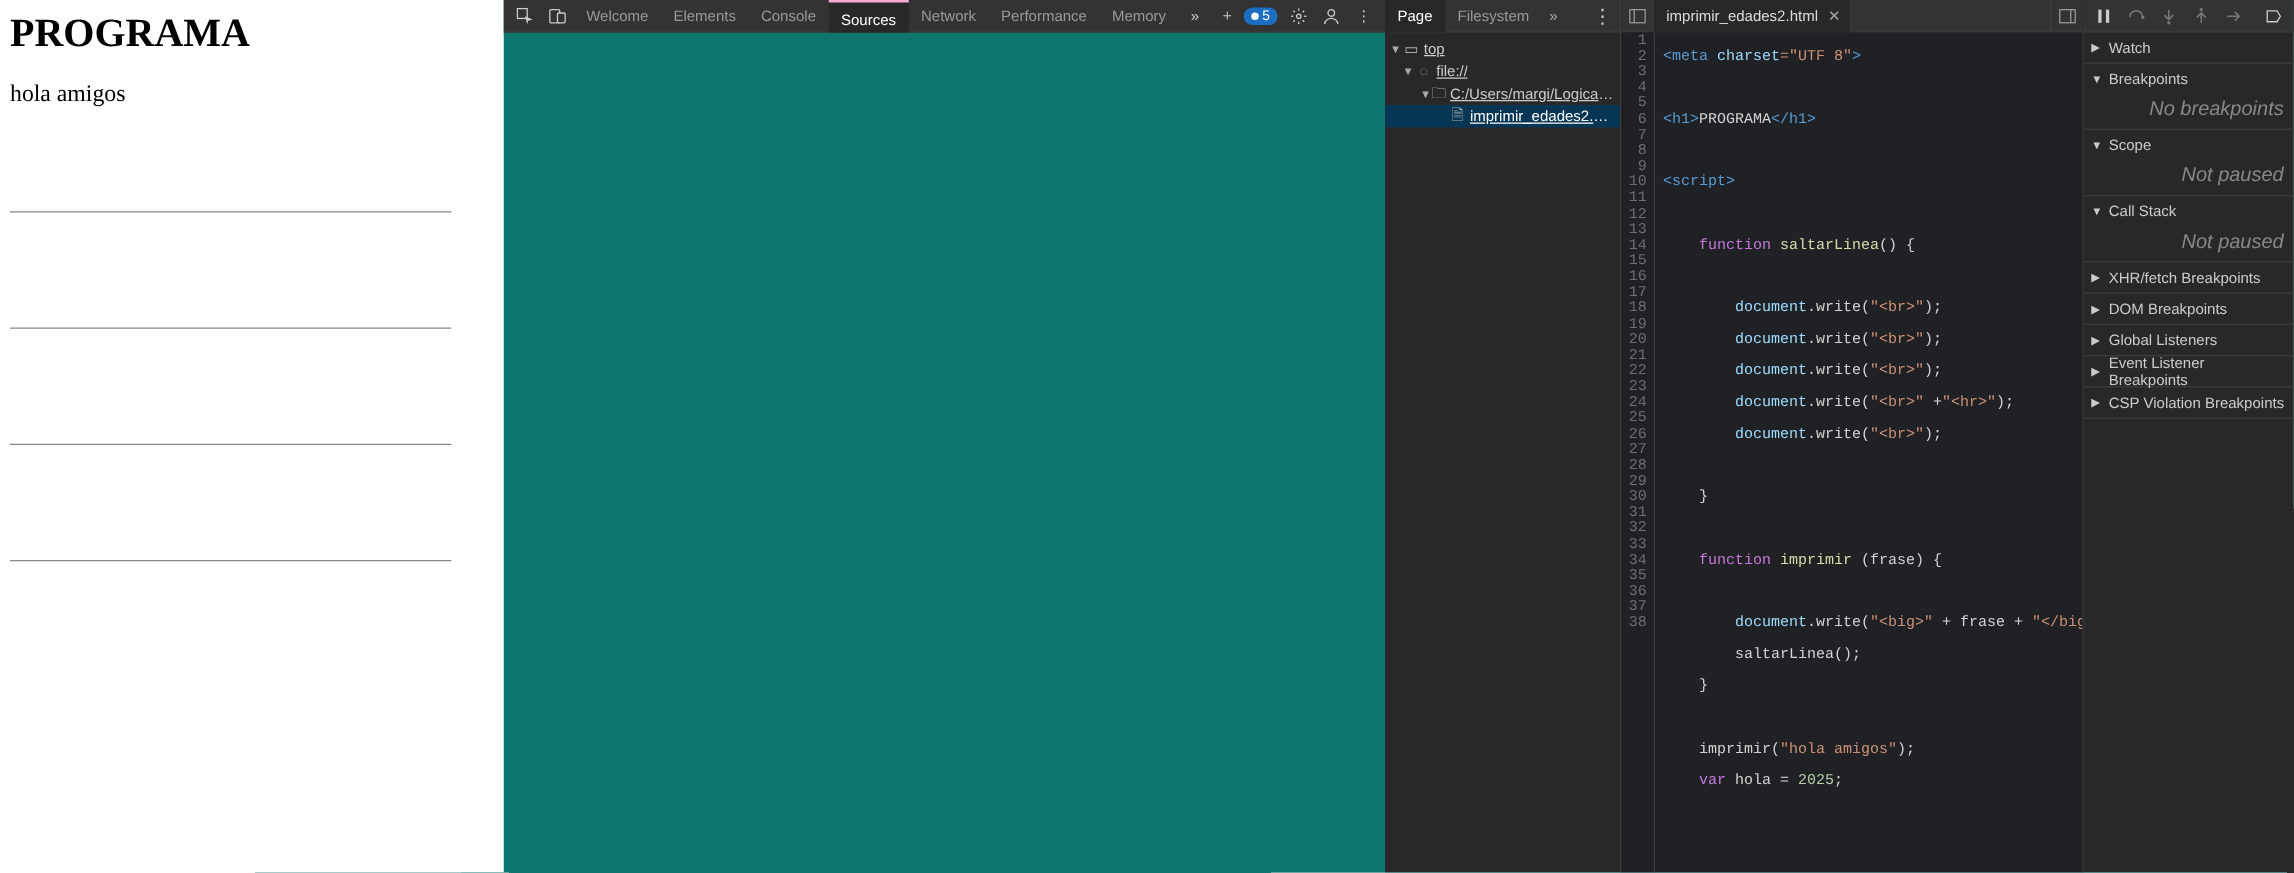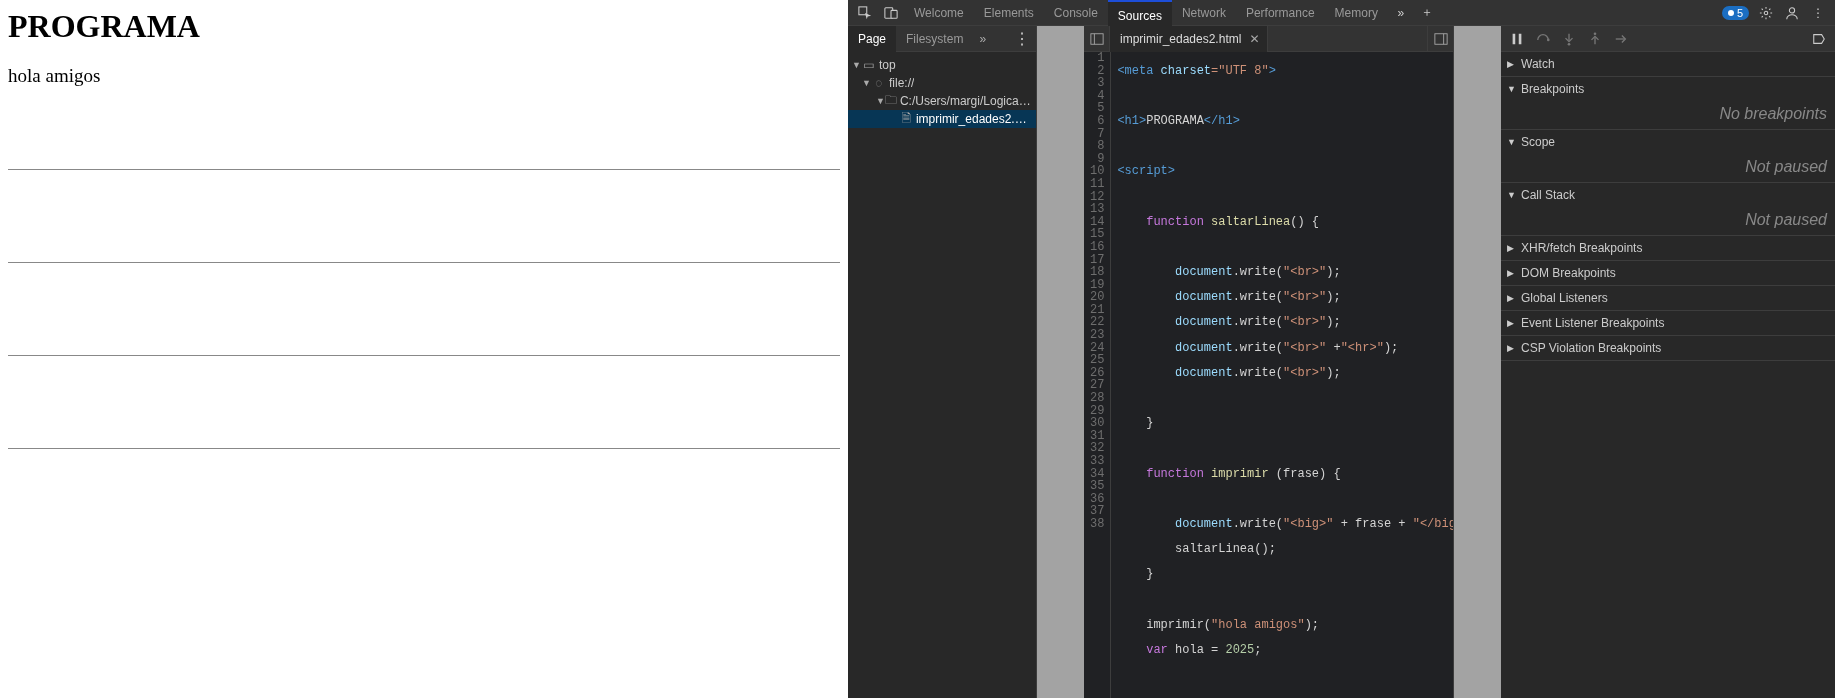--- a/index.html
+++ b/index.html
@@ -19,26 +19,27 @@
   .viewport h1 { font-size: 32px; font-weight: bold; margin-bottom: 20px; }
   .viewport .line { font-size: 19px; margin: 6px 0; }
   .viewport hr { border: none; border-top: 1px solid #888; margin: 0; }
   .viewport .big { font-size: 19px; }
   .viewport .brstack { height: 76px; }
 
   
   .devtools {
     flex: 1;
     height: 698px;
-    background: #a3a3a3;
+    background: #0f766e;
     color: #ccc;
     font-family: "Segoe UI", Arial, sans-serif;
     font-size: 12px;
     display: flex;
-    flex-direction: column;
+    flex-direction: row;
+    margin-left: 34px;
   }
   
   .dt-tabs {
     height: 26px;
     background: #333;
     border-bottom: 1px solid #3d3d3d;
     display: flex;
     align-items: center;
     padding: 0 4px;
   }
@@ -50,40 +51,40 @@
   .dt-tabs .tab {
     padding: 0 10px;
     height: 26px;
     display: flex; align-items: center;
     color: #999;
     cursor: pointer;
   }
   .dt-tabs .tab.active {
     color: #fff;
     background: #282828;
-    border-top: 2px solid #1d4ed8;
+    border-top: 2px solid #f9a8d4;
     padding-top: 4px;
     height: 26px;
   }
   .dt-tabs .spacer { flex: 1; }
   .dt-tabs .badge {
     background: #1b6ec2;
     color: #fff;
     border-radius: 8px;
     padding: 1px 6px;
     font-size: 11px;
     display: flex;
     align-items: center;
     gap: 3px;
     margin-right: 4px;
   }
   .dt-tabs .badge .dot { width:6px;height:6px;border-radius:50%;background:#fff; }
 
   
-  .dt-body { flex: 1; display: flex; min-height: 0; gap: 47px; }
+  .dt-body { flex: 1; display: flex; min-height: 0; }
 
   
   .nav-col {
     width: 189px;
     background: #282828;
     border-right: 1px solid #3d3d3d;
     display: flex; flex-direction: column;
   }
   .nav-tabs {
     height: 26px;
@@ -106,21 +107,21 @@
     height: 18px;
     padding: 0 4px;
     color: #ccc;
     cursor: pointer;
     white-space: nowrap;
     overflow: hidden;
   }
   .tree-row.selected { background: #073655; color: #fff; }
   .tree-row .tri { width: 10px; color: #aaa; font-size: 9px; }
   .tree-row .ic { width: 14px; text-align: center; margin-right: 3px; color: #aaa; }
-  .tree-row .label { overflow: hidden; text-overflow: ellipsis; }
+  .tree-row .label { overflow: hidden; text-overflow: ellipsis; text-decoration: underline; }
   .indent-1 { padding-left: 14px; }
   .indent-2 { padding-left: 28px; }
   .indent-3 { padding-left: 42px; }
 
   
   .editor-col {
     width: 370px;
     background: #202124;
     border-right: 1px solid #3d3d3d;
     display: flex; flex-direction: column;

